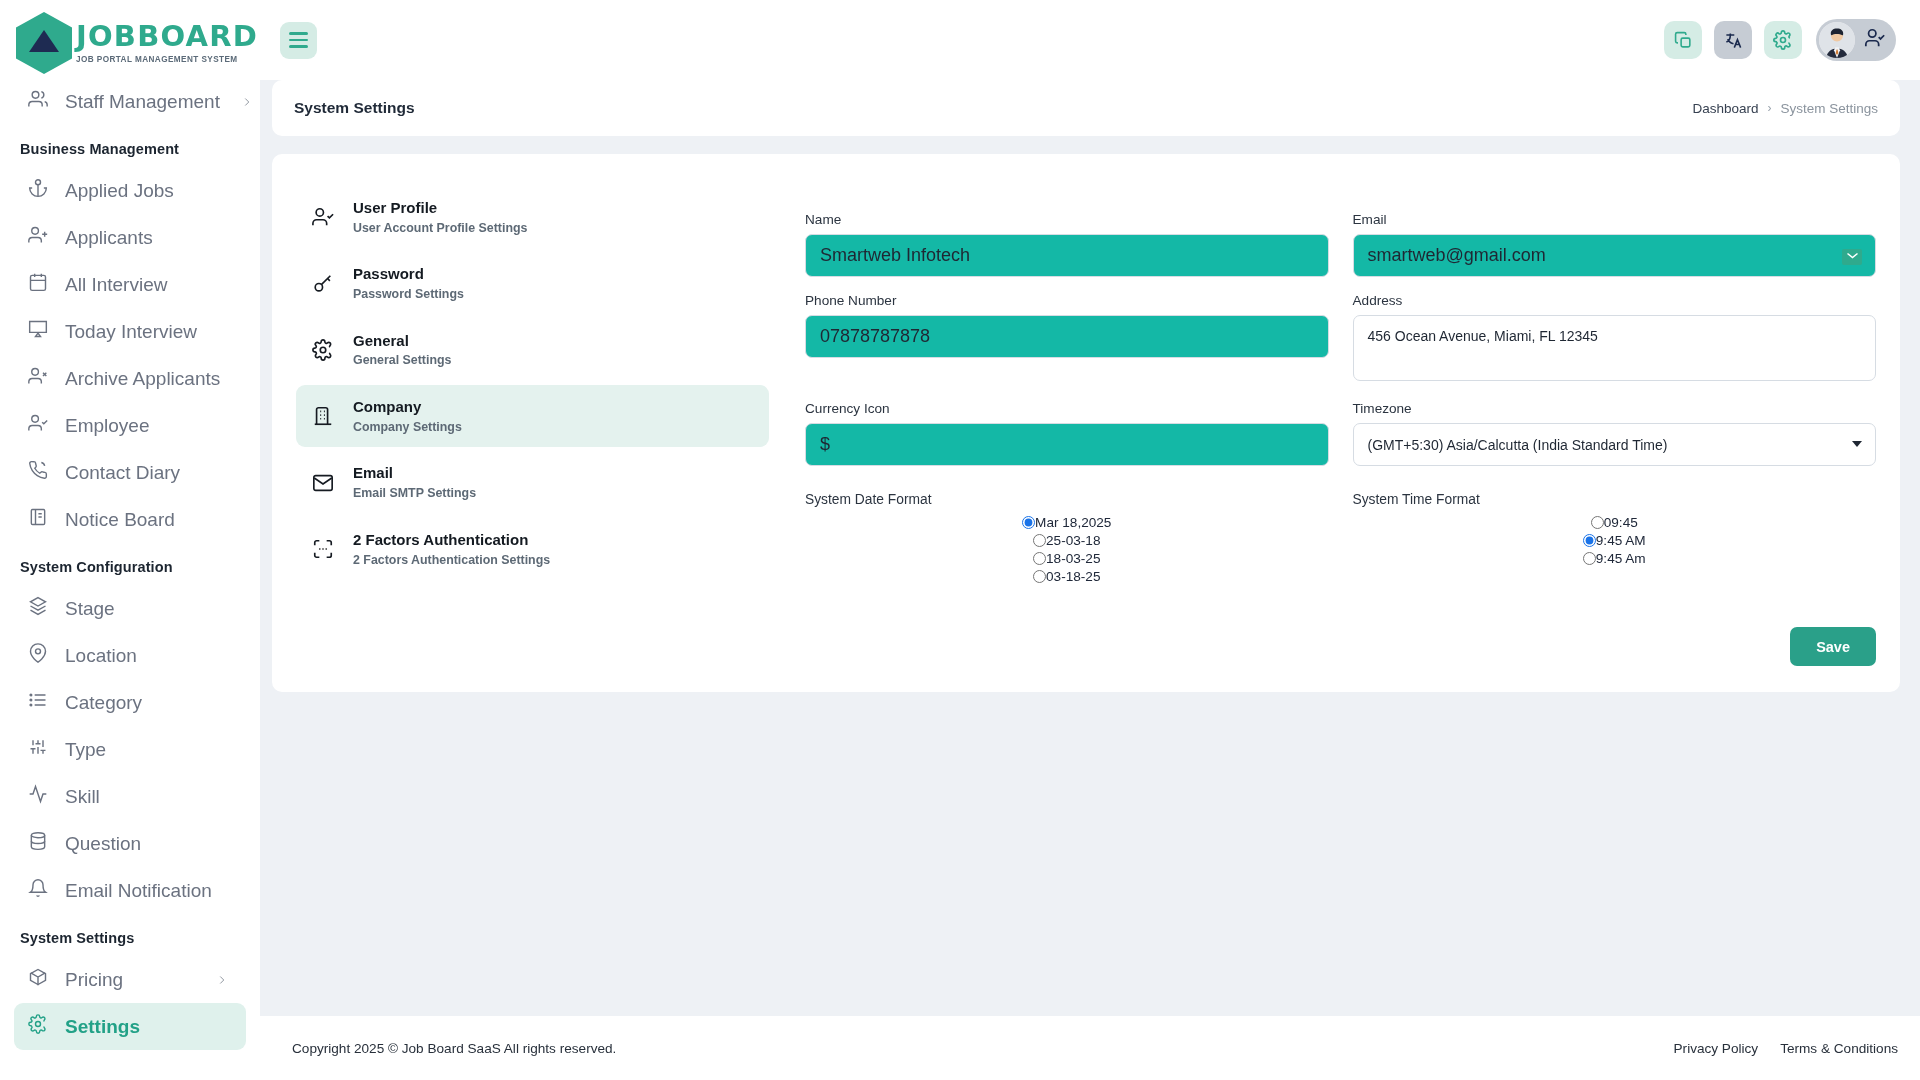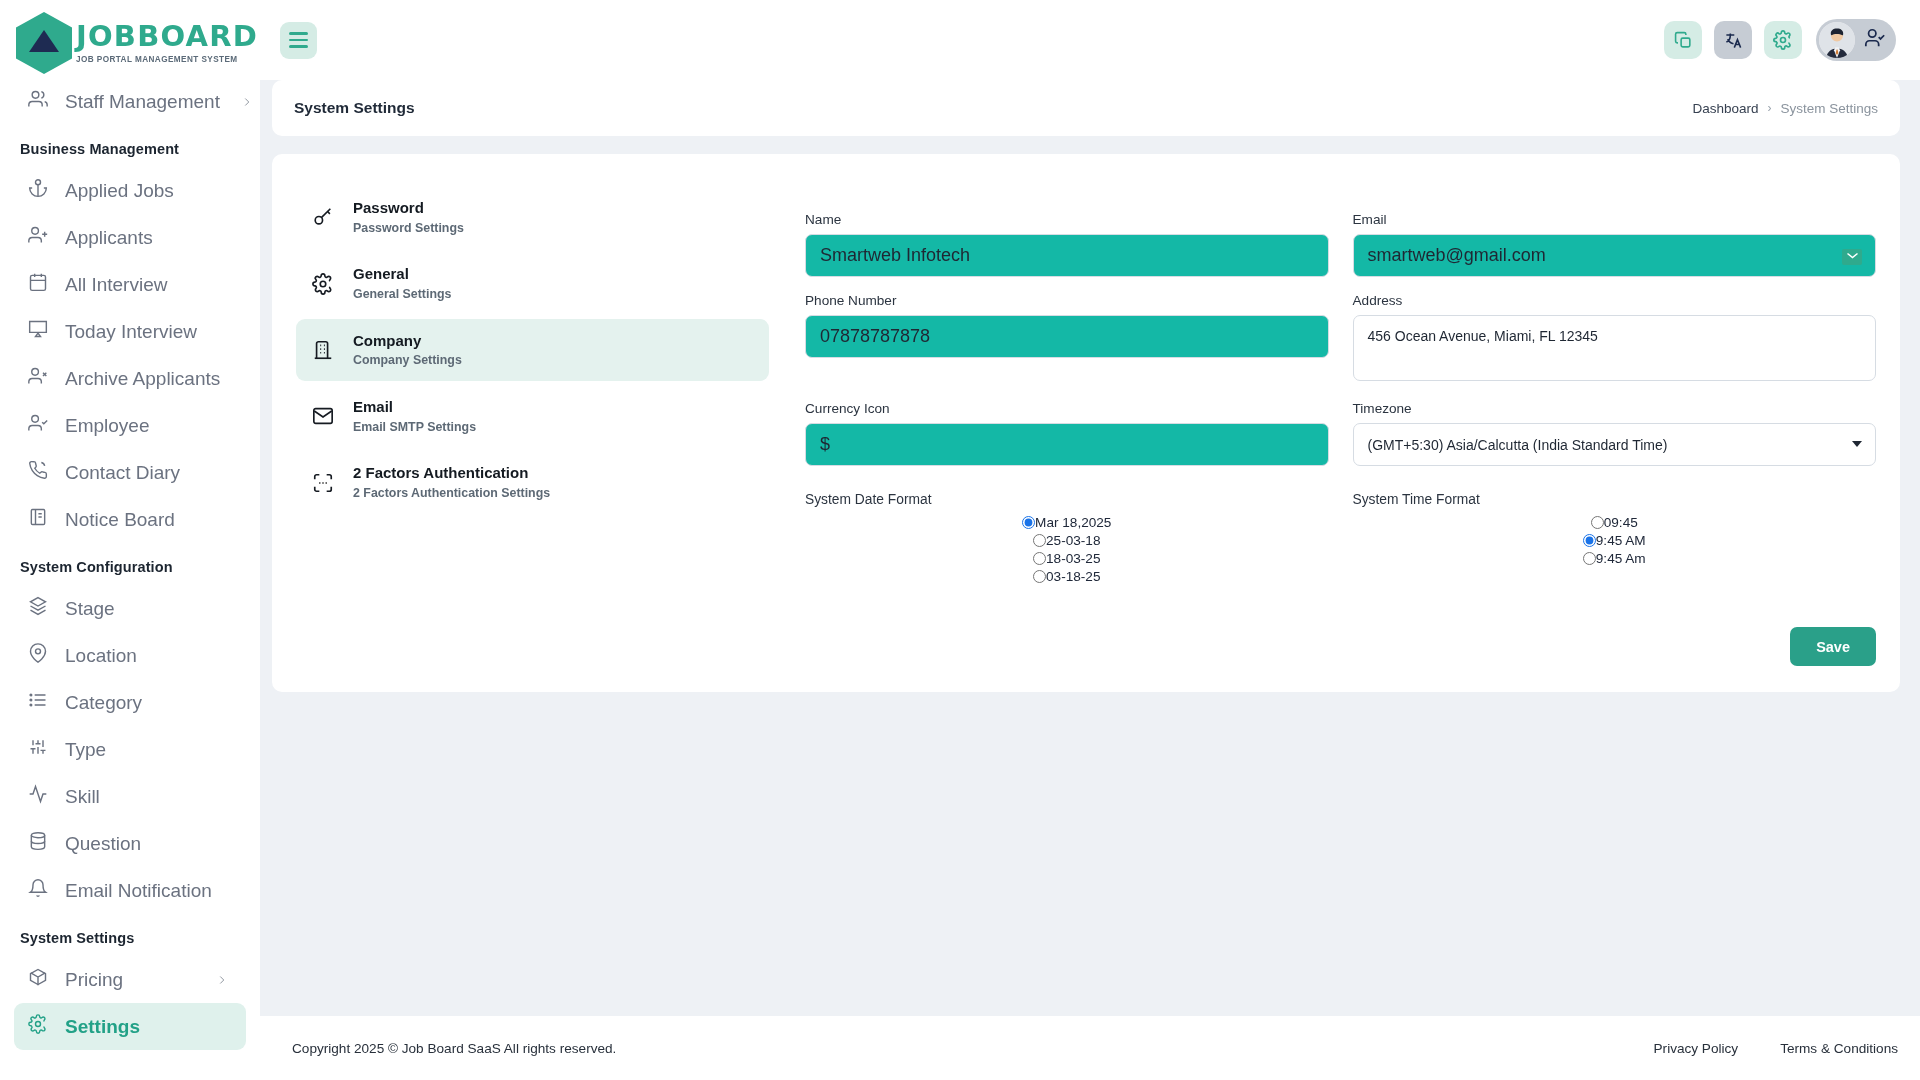--- a/index.html
+++ b/index.html
@@ -159,21 +159,21 @@
     padding: 0 26px; height: 39px; font-size: 14.5px; font-weight: 600;
     cursor: pointer; font-family: "Liberation Sans", sans-serif;
   }
 
   .footer {
     height: 64px; flex: 0 0 64px; background: #fff; display: flex; align-items: center;
     justify-content: space-between; padding: 0 22px 0 32px; font-size: 13.6px; color: #28303b;
     margin-top: 10px;
   }
   .footer-links { display: flex; gap: 22px; }
-  .footer-links span { cursor: pointer; margin-left: 20px; }
+  .footer-links span { cursor: pointer; }
 </style>
 </head>
 <body>
 
 <div class="app">
 
   <aside class="sidebar">
     <div class="brand">
       <div class="brand-logo">
         <div class="hex"></div>
@@ -393,20 +393,30 @@
           <span class="bc-cur">System Settings</span>
         </div>
       </div>
 
       <div class="card">
 
         <div class="set-nav" id="settings-nav">
             <div class="set-item">
               <span class="set-ico">
                 <svg width="22" height="22" viewBox="0 0 24 24">
+                  <path d="M16 21v-2a4 4 0 0 0-4-4H5a4 4 0 0 0-4 4v2"></path>
+                  <circle cx="8.5" cy="7" r="4"></circle>
+                  <path d="M17 11l2 2 4-4"></path>
+                </svg>
+              </span>
+              <span><span class="set-t">User Profile</span><div class="set-s">User Account Profile Settings</div></span>
+            </div>
+            <div class="set-item">
+              <span class="set-ico">
+                <svg width="22" height="22" viewBox="0 0 24 24">
                   <circle cx="7.5" cy="15.5" r="4"></circle>
                   <path d="M10.5 12.5L20 3"></path>
                   <path d="M17 6l2.5 2.5"></path>
                 </svg>
               </span>
               <span><span class="set-t">Password</span><div class="set-s">Password Settings</div></span>
             </div>
             <div class="set-item">
               <span class="set-ico">
                 <svg width="22" height="22" viewBox="0 0 24 24">

